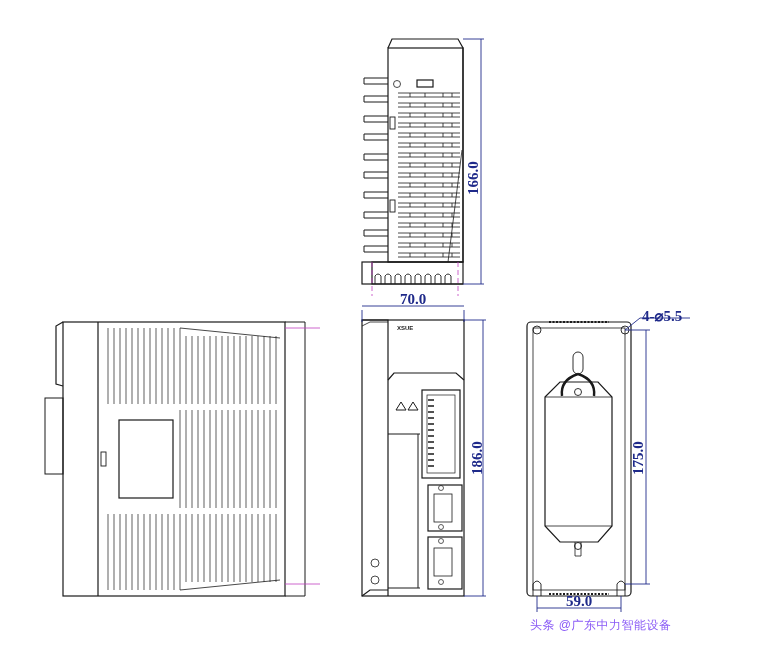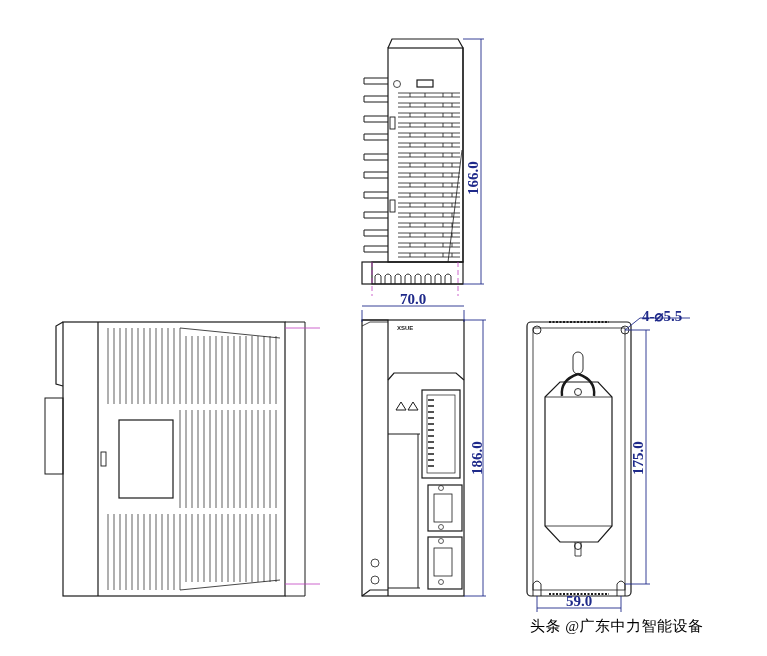--- a/index.html
+++ b/index.html
@@ -1,19 +1,19 @@
 <!DOCTYPE html>
 <html><head>
 <meta charset="utf-8">
 <style>
   html, body { margin:0; padding:0; background:#ffffff; }
   #canvas { position:relative; width:767px; height:652px; overflow:hidden; background:#fff; font-family:"Liberation Serif", serif; }
   svg { position:absolute; left:0; top:0; }
   .dimtext { font-family:"Liberation Serif", serif; font-weight:bold; fill:#1f2a8a; font-size:15px; }
-  .wm { position:absolute; left:530px; top:617px; font-family:Liberation Serif, serif; font-size:15px; color:#000000; letter-spacing:0.5px; }
+  .wm { position:absolute; left:530px; top:617px; font-family:Liberation Sans, sans-serif; font-size:12px; color:#8b5cf6; letter-spacing:0.5px; }
 </style>
 </head>
 <body>
 
 <div id="canvas">
 <svg width="767" height="656" viewBox="0 0 767 656" xmlns="http://www.w3.org/2000/svg">
   <g stroke="#1a1a1a" fill="none" stroke-width="1.2">
 
     <g>
       <path d="M388 48 L392 39 L458 39 L463 48 L463 262 L372 262 L372 284 L463 284"></path>

